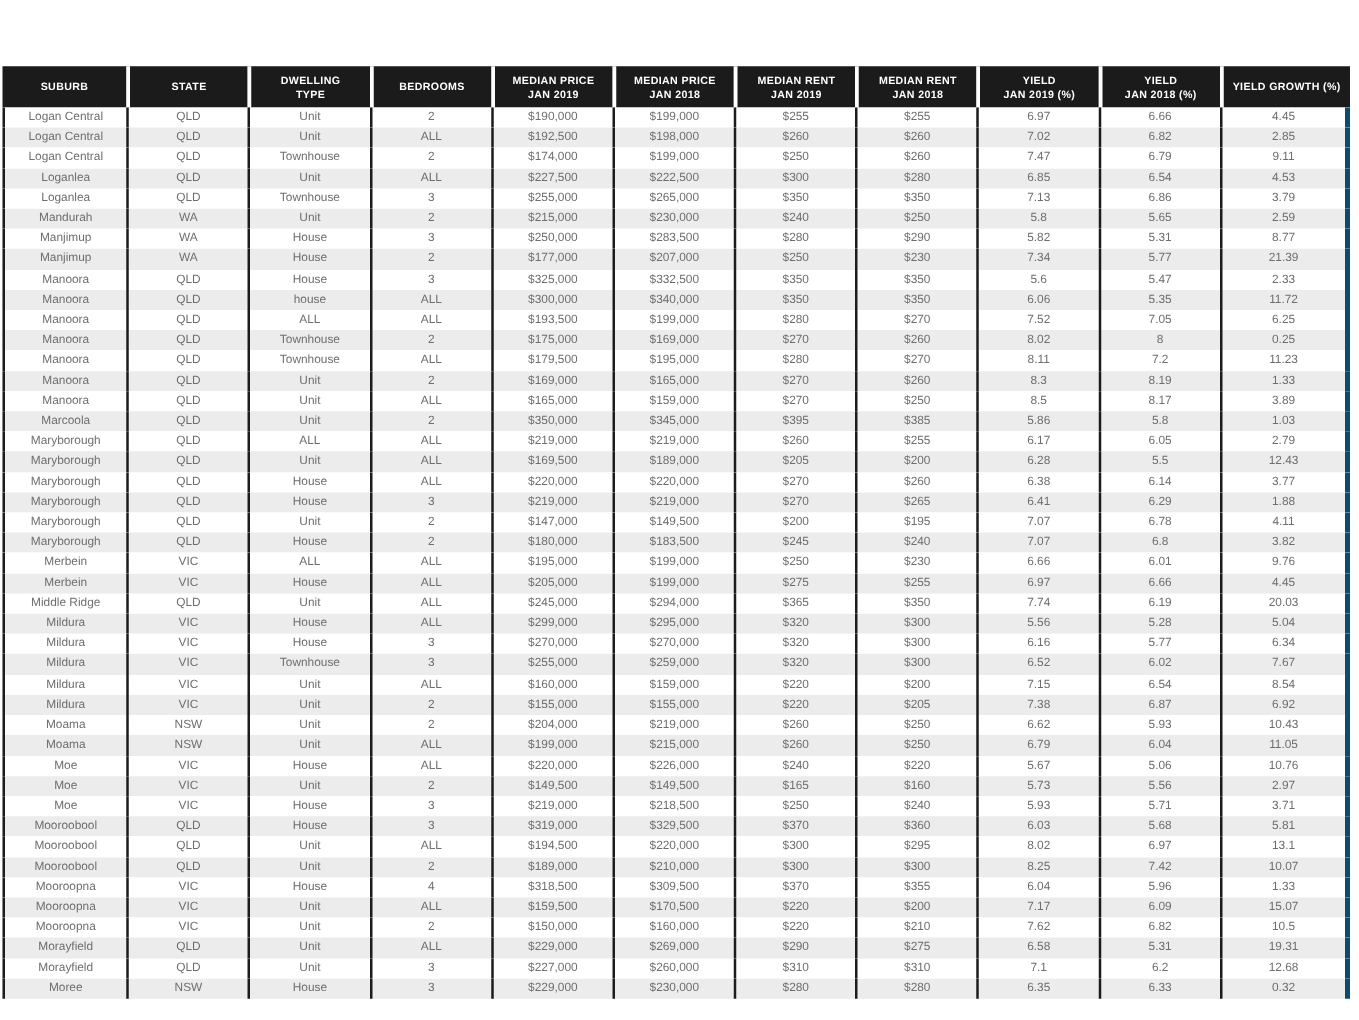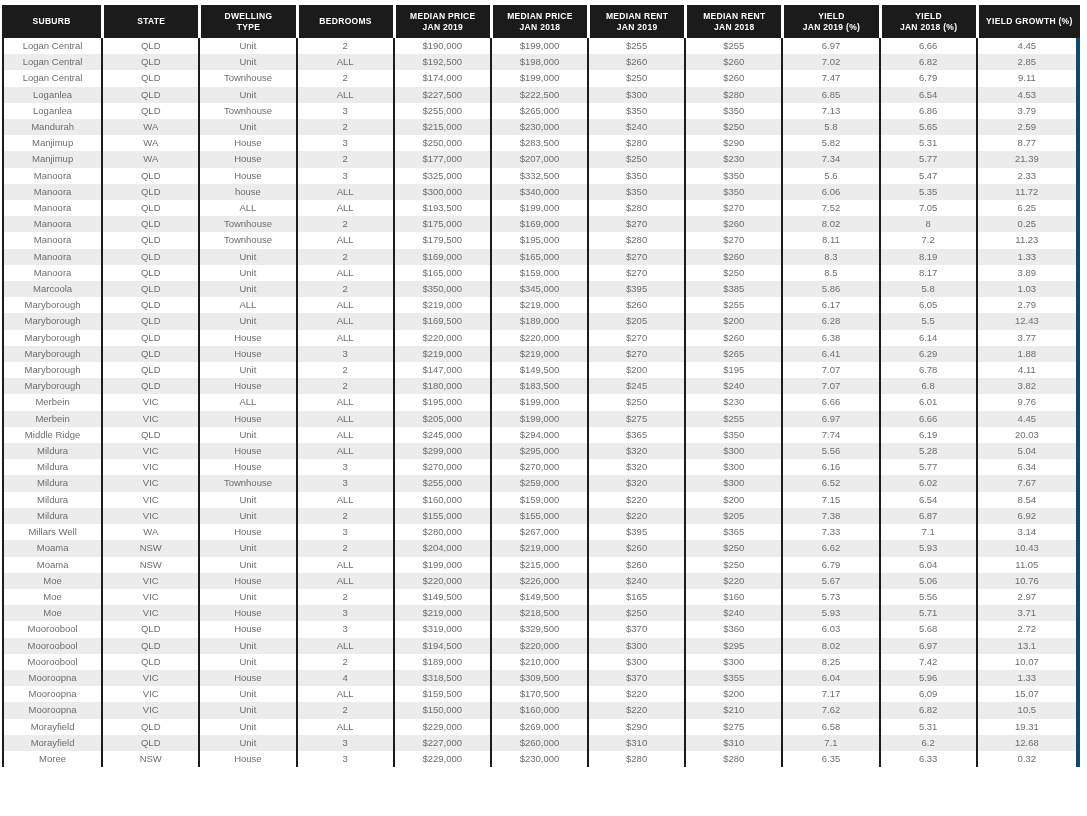--- a/index.html
+++ b/index.html
@@ -12,20 +12,21 @@
     font-family: "Liberation Sans", sans-serif;
   }
   .table-wrap {
     padding: 5px 0 0 2px;
   }
   table {
     border-collapse: separate;
     border-spacing: 0;
     table-layout: fixed;
     width: 1078px;
+    margin-top: 48px;
   }
   col { width: 97px; }
   col.c-suburb { width: 99px; }
   col.c-yield-growth { width: 104px; }
   thead th {
     background: #1b1b1b;
     color: #ffffff;
     font-size: 8.5px;
     font-weight: bold;
     line-height: 10.5px;
@@ -481,33 +482,20 @@
           <td>2</td>
           <td>$155,000</td>
           <td>$155,000</td>
           <td>$220</td>
           <td>$205</td>
           <td>7.38</td>
           <td>6.87</td>
           <td>6.92</td>
         </tr>
         <tr>
-          <td>Millars Well</td>
-          <td>WA</td>
-          <td>House</td>
-          <td>3</td>
-          <td>$280,000</td>
-          <td>$267,000</td>
-          <td>$395</td>
-          <td>$365</td>
-          <td>7.33</td>
-          <td>7.1</td>
-          <td>3.14</td>
-        </tr>
-        <tr>
           <td>Moama</td>
           <td>NSW</td>
           <td>Unit</td>
           <td>2</td>
           <td>$204,000</td>
           <td>$219,000</td>
           <td>$260</td>
           <td>$250</td>
           <td>6.62</td>
           <td>5.93</td>
@@ -569,21 +557,21 @@
           <td>Mooroobool</td>
           <td>QLD</td>
           <td>House</td>
           <td>3</td>
           <td>$319,000</td>
           <td>$329,500</td>
           <td>$370</td>
           <td>$360</td>
           <td>6.03</td>
           <td>5.68</td>
-          <td>2.72</td>
+          <td>5.81</td>
         </tr>
         <tr>
           <td>Mooroobool</td>
           <td>QLD</td>
           <td>Unit</td>
           <td>ALL</td>
           <td>$194,500</td>
           <td>$220,000</td>
           <td>$300</td>
           <td>$295</td>

